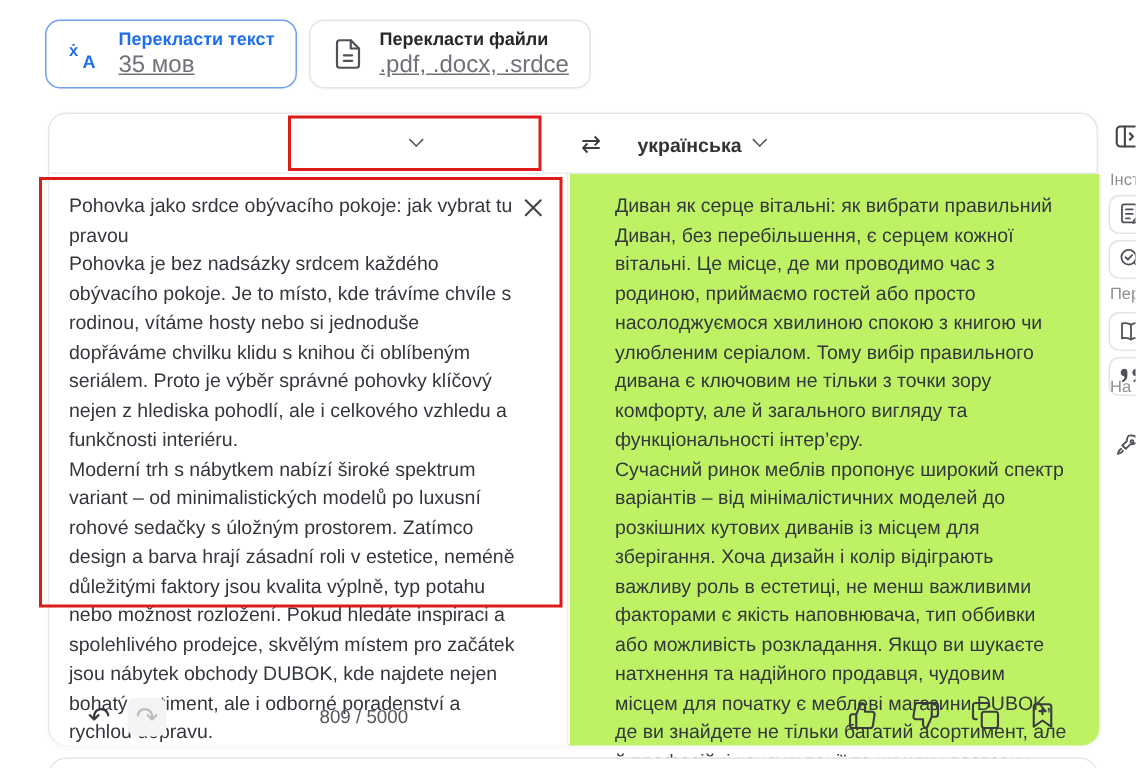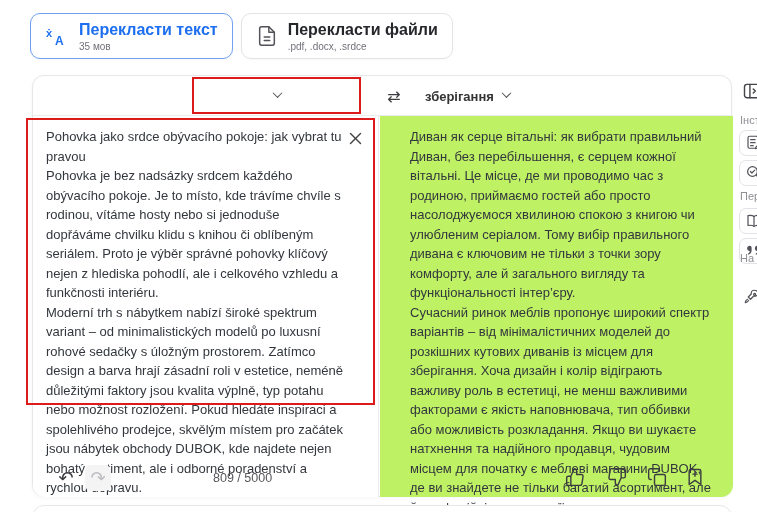--- a/index.html
+++ b/index.html
@@ -6,23 +6,23 @@
   html,body { width:757px; height:512px; overflow:hidden; background:#fff;
     font-family:"Liberation Sans", sans-serif; position:relative; }
 
   
   .tabbar { position:absolute; left:30px; top:13px; display:flex; gap:8px; }
   .tab { display:flex; align-items:center; gap:10px; height:46px; padding:0 14px;
     background:#fff; border:1px solid #e4e4e8; border-radius:10px; cursor:pointer;
     box-shadow:0 1px 2px rgba(0,0,0,0.03); }
   .tab.active { border:1.5px solid #6fa0f2; }
   .tab .txt { display:flex; flex-direction:column; gap:2px; }
-  .tab .title { font-size:16px; font-weight:700; color:#26272b; white-space:nowrap; }
+  .tab .title { font-size:12px; font-weight:700; color:#26272b; white-space:nowrap; }
   .tab.active .title { color:#1d6ff0; }
-  .tab .subtitle { font-size:10px; color:#71717a; white-space:nowrap; }
+  .tab .subtitle { font-size:16px; color:#71717a; white-space:nowrap;text-decoration:underline; }
 
   
   .card { position:absolute; left:32px; top:75px; width:700px; height:422px;
     background:#fff; border:1px solid #e7e7ea; border-radius:12px;
     box-shadow:0 1px 4px rgba(0,0,0,0.04); }
   .lang-row { position:absolute; left:0; top:0; width:100%; height:40px;
     border-bottom:1px solid #ececef; }
   .lang-btn { position:absolute; top:5px; height:30px; display:flex; align-items:center;
     justify-content:center; gap:9px; cursor:pointer; font-size:13px; font-weight:700; color:#333; }
   .src-btn { left:163px; width:163px; }
@@ -109,21 +109,21 @@
 <div class="card">
 
   <div class="lang-row">
     <div class="lang-btn src-btn">
       <span class="chev"></span>
     </div>
     <div class="swap">
       <span>⇄</span>
     </div>
     <div class="lang-btn tgt-btn">
-      <span>зберігання</span>
+      <span>українська</span>
       <span class="chev"></span>
     </div>
   </div>
 
   <div class="panels">
 
     <div class="panel-left">
       <div class="doc-text">Pohovka jako srdce obývacího pokoje: jak vybrat tu pravou
 Pohovka je bez nadsázky srdcem každého obývacího pokoje. Je to místo, kde trávíme chvíle s rodinou, vítáme hosty nebo si jednoduše dopřáváme chvilku klidu s knihou či oblíbeným seriálem. Proto je výběr správné pohovky klíčový nejen z hlediska pohodlí, ale i celkového vzhledu a funkčnosti interiéru.
 Moderní trh s nábytkem nabízí široké spektrum variant – od minimalistických modelů po luxusní rohové sedačky s úložným prostorem. Zatímco design a barva hrají zásadní roli v estetice, neméně důležitými faktory jsou kvalita výplně, typ potahu nebo možnost rozložení. Pokud hledáte inspiraci a spolehlivého prodejce, skvělým místem pro začátek jsou nábytek obchody DUBOK, kde najdete nejen bohatý sortiment, ale i odborné poradenství a rychlou dopravu.</div>

